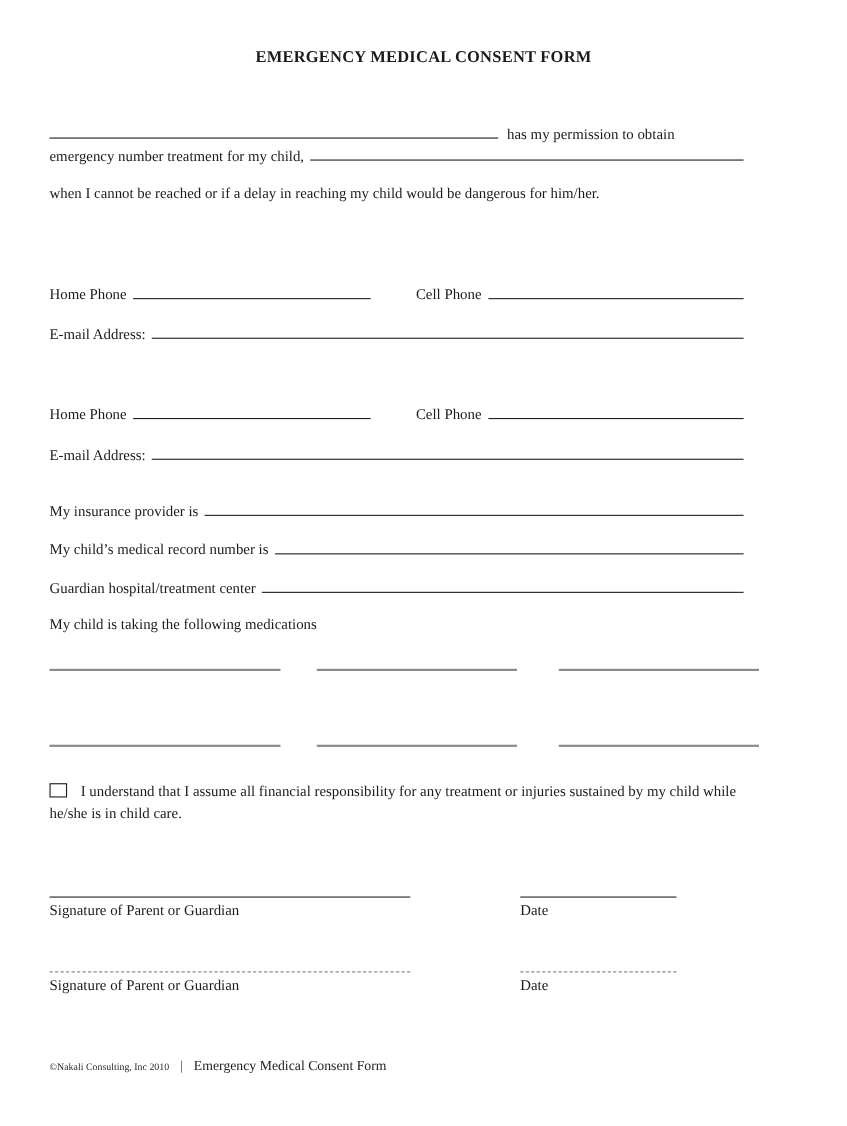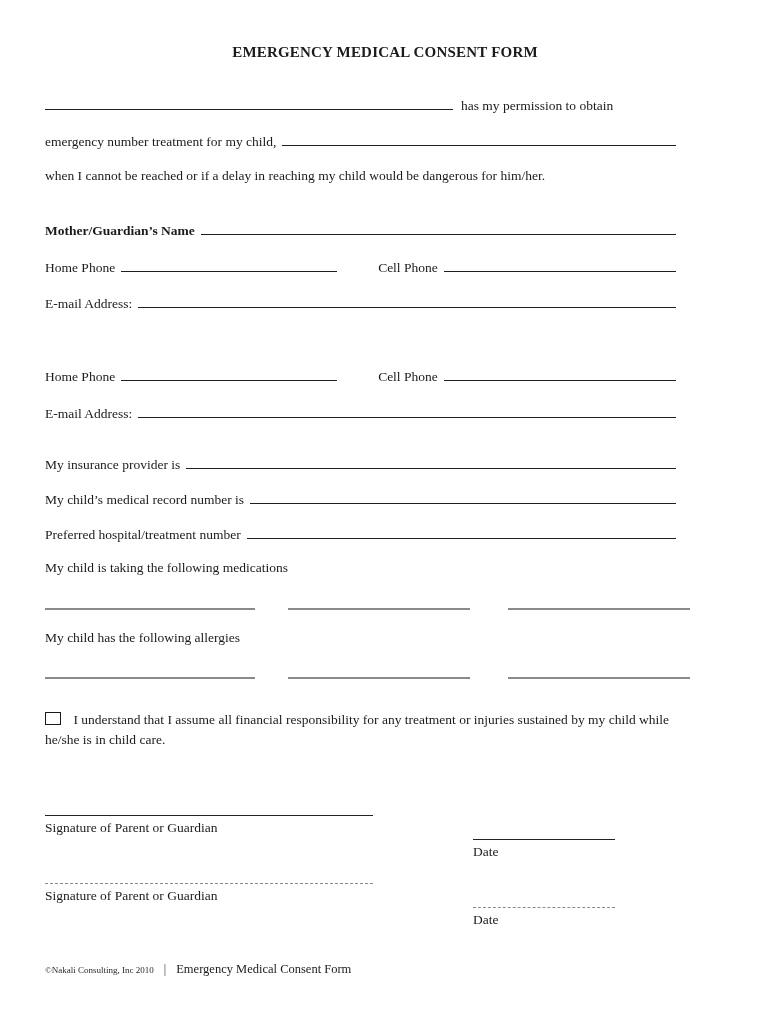--- a/index.html
+++ b/index.html
@@ -48,53 +48,49 @@
     margin-right:9px; vertical-align:-1px;
     background:#ffffff; cursor:pointer;
   }
   .sigblock { position:absolute; left:45px; display:flex;justify-content:space-between; }
   .sigcol {
     border-top:1px solid #222222;
     padding-top:3px;
     font-size:13.5px; line-height:17px;
   }
   .sigcol.sig { width:328px; }
-  .sigcol.date { width:142px; margin-left:100px;margin-top:24px; }
+  .sigcol.date { width:142px; margin-left:100px; }
   .sigblock.gray .sigcol { border-top:1px dashed #8c8c8c; }
   .footer {
     position:absolute; left:45px; top:962px;
     display:flex; align-items:baseline;
   }
   .copyright { font-size:9px; color:#2a2a2a; }
   .fsep { font-size:12px; margin:0 10px; color:#3a3a3a; }
   .formname { font-size:12.5px; }
 </style>
 </head>
 <body>
 
 <div class="page">
 
   <div class="title">EMERGENCY MEDICAL CONSENT FORM</div>
 
-  <div class="row" style="top:96px">
+  <div class="row" style="top:112px">
     <span class="bl" style="width:408px"></span>
     <span style="margin-left:8px">has my permission to obtain</span>
   </div>
 
   <div class="row" style="top:132px">
     <span class="lab">emergency number treatment for my child,</span>
     <span class="bl grow"></span>
   </div>
 
   <div class="textrow" style="top:167px">when I cannot be reached or if a delay in reaching my child would be dangerous for him/her.</div>
 
-  <div class="row" style="top:221px">
-    <span class="lab b">Mother/Guardian’s Name</span>
-    <span class="bl grow"></span>
-  </div>
 
   <div class="row" style="top:258px">
     <span class="lab">Home Phone</span>
     <span class="bl" style="width:216px"></span>
     <span class="sp41"></span>
     <span class="lab">Cell Phone</span>
     <span class="bl grow"></span>
   </div>
 
   <div class="row" style="top:294px">
@@ -120,33 +116,32 @@
     <span class="lab">My insurance provider is</span>
     <span class="bl grow"></span>
   </div>
 
   <div class="row" style="top:490px">
     <span class="lab">My child’s medical record number is</span>
     <span class="bl grow"></span>
   </div>
 
   <div class="row" style="top:525px">
-    <span class="lab">Preferred hospital/treatment number</span>
+    <span class="lab">Guardian hospital/treatment center</span>
     <span class="bl grow"></span>
   </div>
 
   <div class="textrow" style="top:559px">My child is taking the following medications</div>
 
   <div class="glrow" style="top:597px">
     <span class="gl gl1"></span>
     <span class="gl gl2"></span>
     <span class="gl gl3"></span>
   </div>
 
-  <div class="textrow" style="top:629px">My child has the following allergies</div>
 
   <div class="glrow" style="top:666px">
     <span class="gl gl1"></span>
     <span class="gl gl2"></span>
     <span class="gl gl3"></span>
   </div>
 
   <div class="ack">
     <span class="checkbox"></span>
     <span>I understand that I assume all financial responsibility for any treatment or injuries sustained by my child while he/she is in child care.</span>

